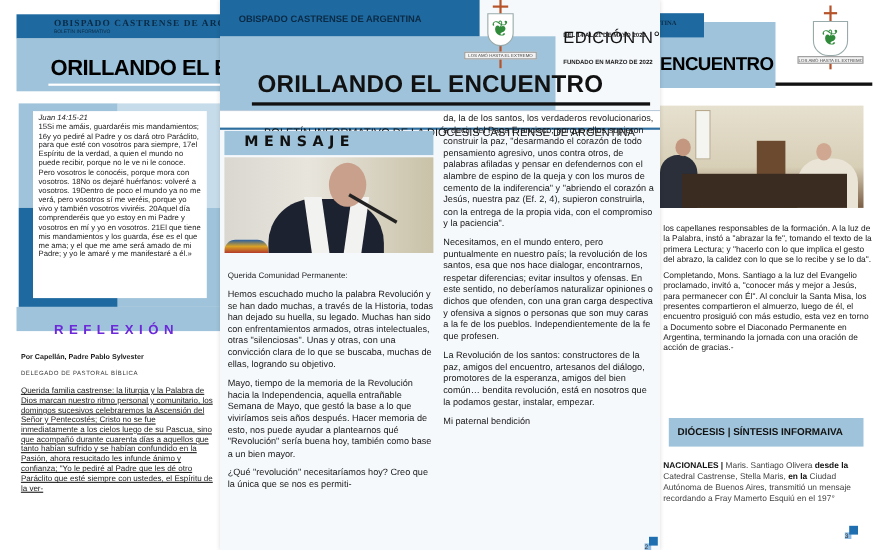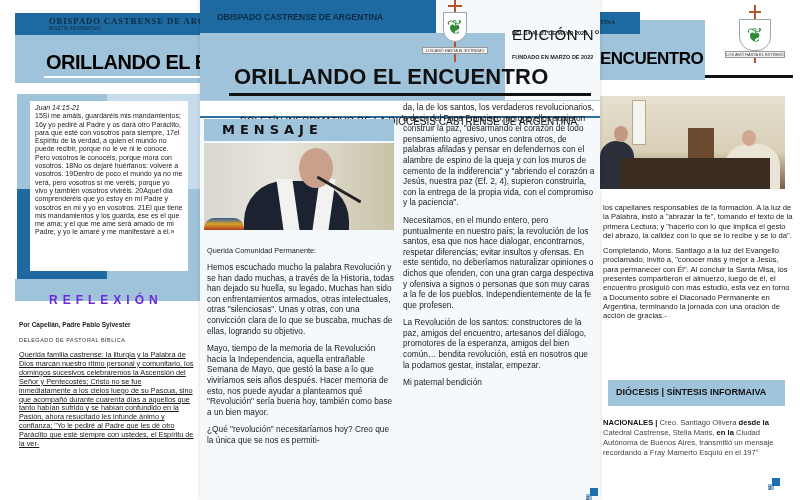--- a/index.html
+++ b/index.html
@@ -147,21 +147,21 @@
   <div class="body">
     <p>los capellanes responsables de la formación. A la luz de la Palabra, instó a "abrazar la fe", tomando el texto de la primera Lectura; y "hacerlo con lo que implica el gesto del abrazo, la calidez con lo que se lo recibe y se lo da".</p>
     <p>Completando, Mons. Santiago a la luz del Evangelio proclamado, invitó a, "conocer más y mejor a Jesús, para permanecer con Él". Al concluir la Santa Misa, los presentes compartieron el almuerzo, luego de él, el encuentro prosiguió con más estudio, esta vez en torno a Documento sobre el Diaconado Permanente en Argentina, terminando la jornada con una oración de acción de gracias.-</p>
   </div>
 
   <div class="synth-bar"></div>
   <div class="synth">DIÓCESIS | SÍNTESIS INFORMAIVA</div>
 
   <div class="news">
     <b>NACIONALES |</b>
-    <span>Creo. Santiago Olivera</span>
+    <span>Maris. Santiago Olivera</span>
     <b>desde la</b>
     <span>Catedral Castrense, Stella Maris,</span>
     <b>en la</b>
     <span>Ciudad Autónoma de Buenos Aires, transmitió un mensaje recordando a Fray Mamerto Esquiú en el 197°</span>
   </div>
 
   <div class="pgnum" style="left:168px; top:478px;">
     <div class="sq2"></div>
       <div class="sq1"></div>
     <span class="n">3</span>

